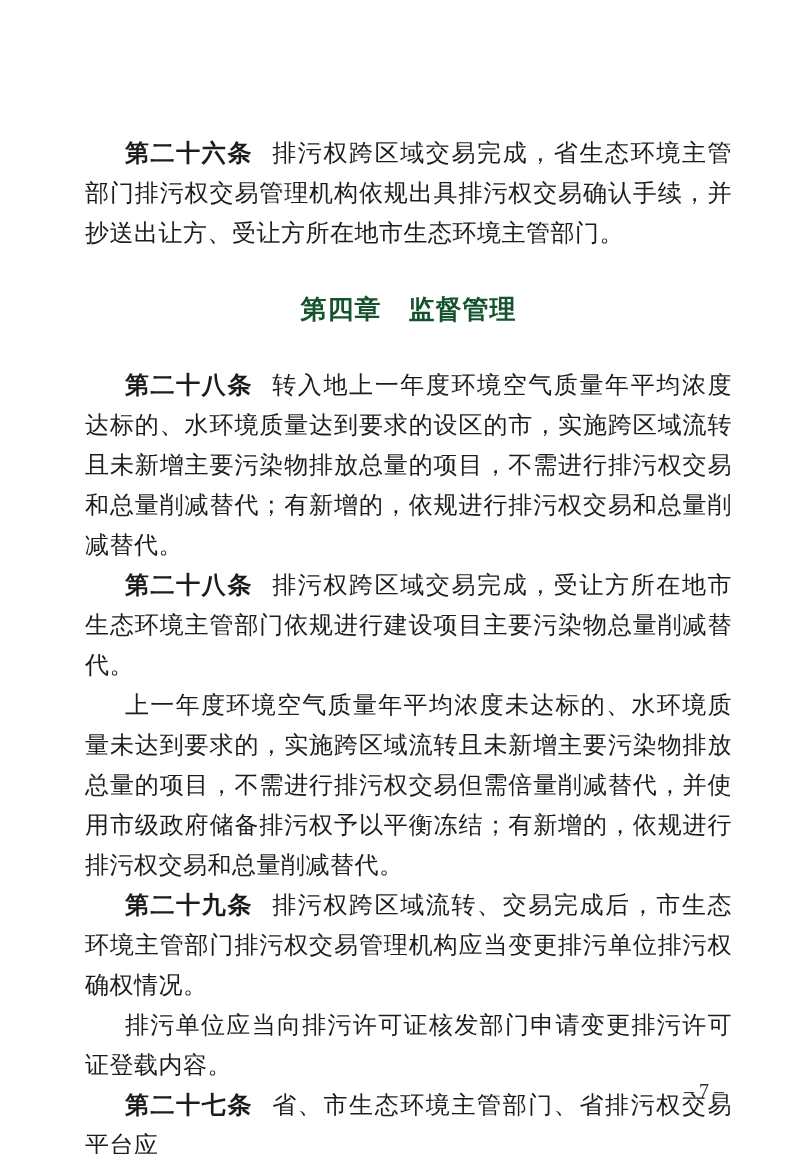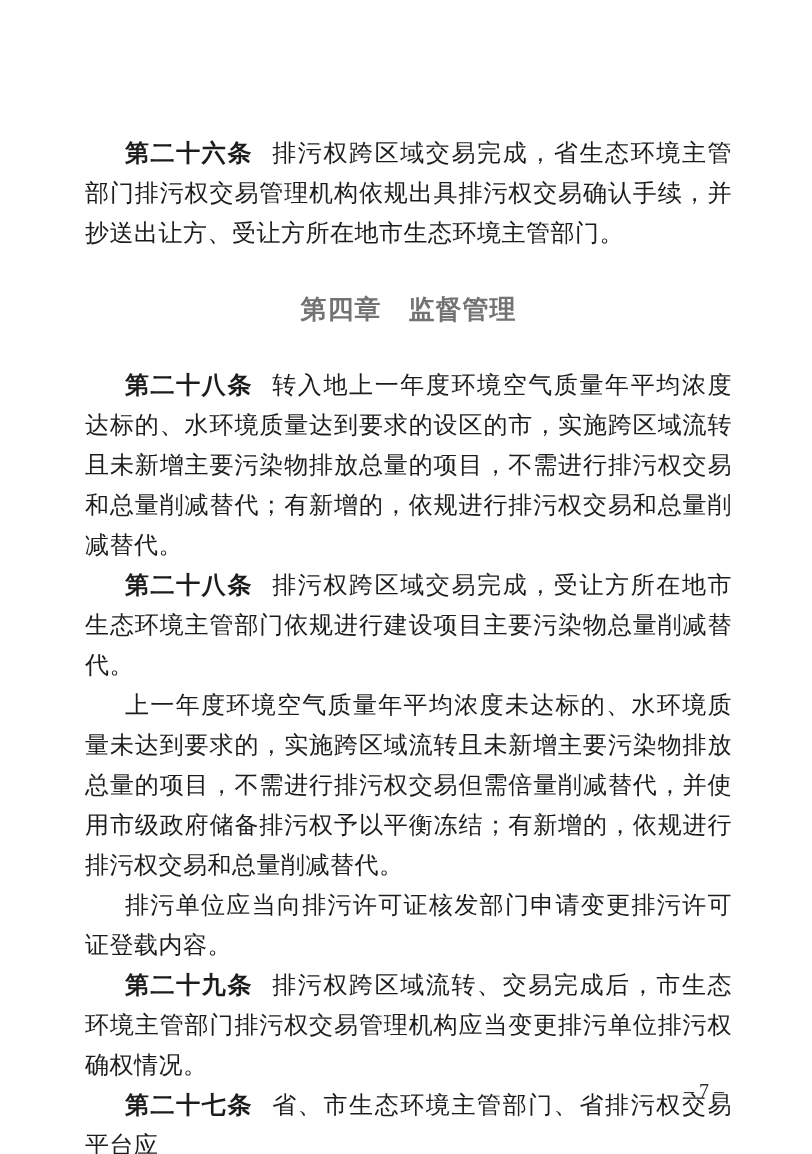--- a/index.html
+++ b/index.html
@@ -39,21 +39,21 @@
   .lead:empty {
     display: none;
   }
   .chapter-heading {
     margin: 36px 0;
     font-family: "Liberation Sans", "DejaVu Sans", sans-serif;
     font-weight: 700;
     font-size: 26px;
     line-height: 40px;
     text-align: center;
-    color: #737373;
+    color: #14532d;
     letter-spacing: 1px;
   }
   .page-number {
     position: absolute;
     top: 1078px;
     right: 88px;
     font-size: 20px;
     line-height: 26px;
     color: #2a2a33;
     font-family: "Liberation Serif", "DejaVu Serif", serif;
@@ -68,22 +68,22 @@
     <p class="para"><span class="lead">第二十六条</span><span>排污权跨区域交易完成，省生态环境主管部门排污权交易管理机构依规出具排污权交易确认手续，并抄送出让方、受让方所在地市生态环境主管部门。</span></p>
 
     <h2 class="chapter-heading">第四章　监督管理</h2>
 
     <p class="para"><span class="lead">第二十八条</span><span>转入地上一年度环境空气质量年平均浓度达标的、水环境质量达到要求的设区的市，实施跨区域流转且未新增主要污染物排放总量的项目，不需进行排污权交易和总量削减替代；有新增的，依规进行排污权交易和总量削减替代。</span></p>
 
     <p class="para"><span class="lead">第二十八条</span><span>排污权跨区域交易完成，受让方所在地市生态环境主管部门依规进行建设项目主要污染物总量削减替代。</span></p>
 
     <p class="para"><span>上一年度环境空气质量年平均浓度未达标的、水环境质量未达到要求的，实施跨区域流转且未新增主要污染物排放总量的项目，不需进行排污权交易但需倍量削减替代，并使用市级政府储备排污权予以平衡冻结；有新增的，依规进行排污权交易和总量削减替代。</span></p>
 
+    <p class="para"><span class="lead">第二十九条</span><span>排污权跨区域流转、交易完成后，市生态环境主管部门排污权交易管理机构应当变更排污单位排污权确权情况。</span></p>
+
     <p class="para"><span>排污单位应当向排污许可证核发部门申请变更排污许可证登载内容。</span></p>
-
-    <p class="para"><span class="lead">第二十九条</span><span>排污权跨区域流转、交易完成后，市生态环境主管部门排污权交易管理机构应当变更排污单位排污权确权情况。</span></p>
 
     <p class="para"><span class="lead">第二十七条</span><span>省、市生态环境主管部门、省排污权交易平台应</span></p>
 
   </div>
 
   <div class="page-number">– 7 –</div>
 </div>
 
 </body></html>

